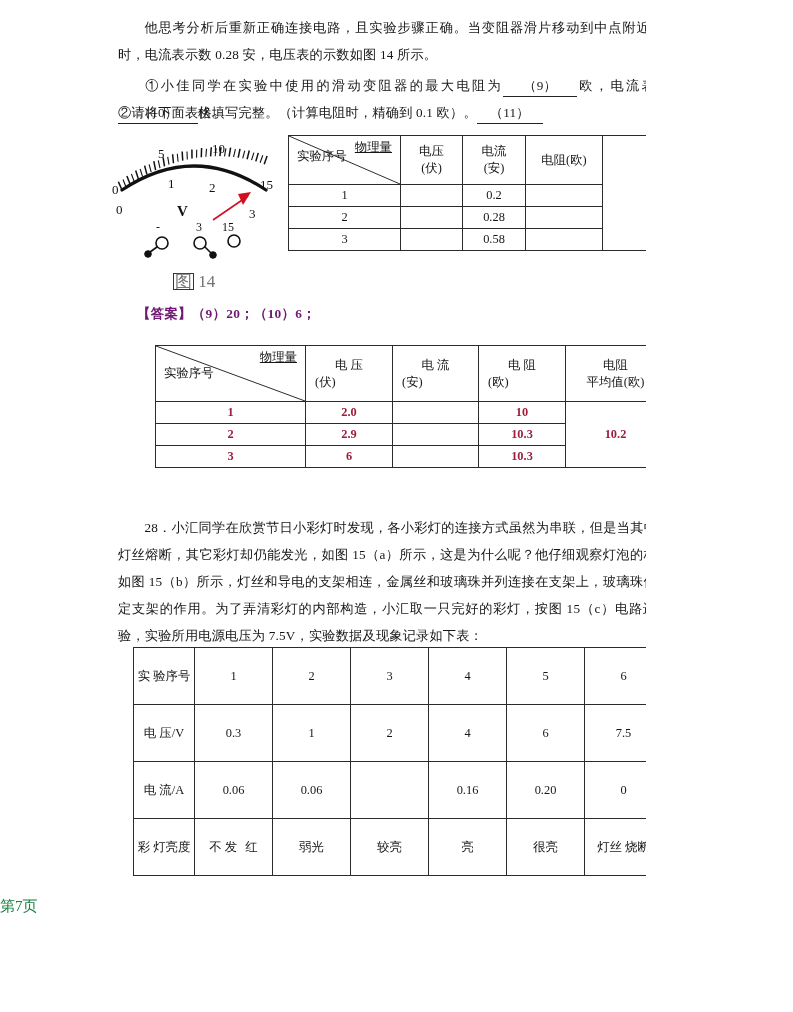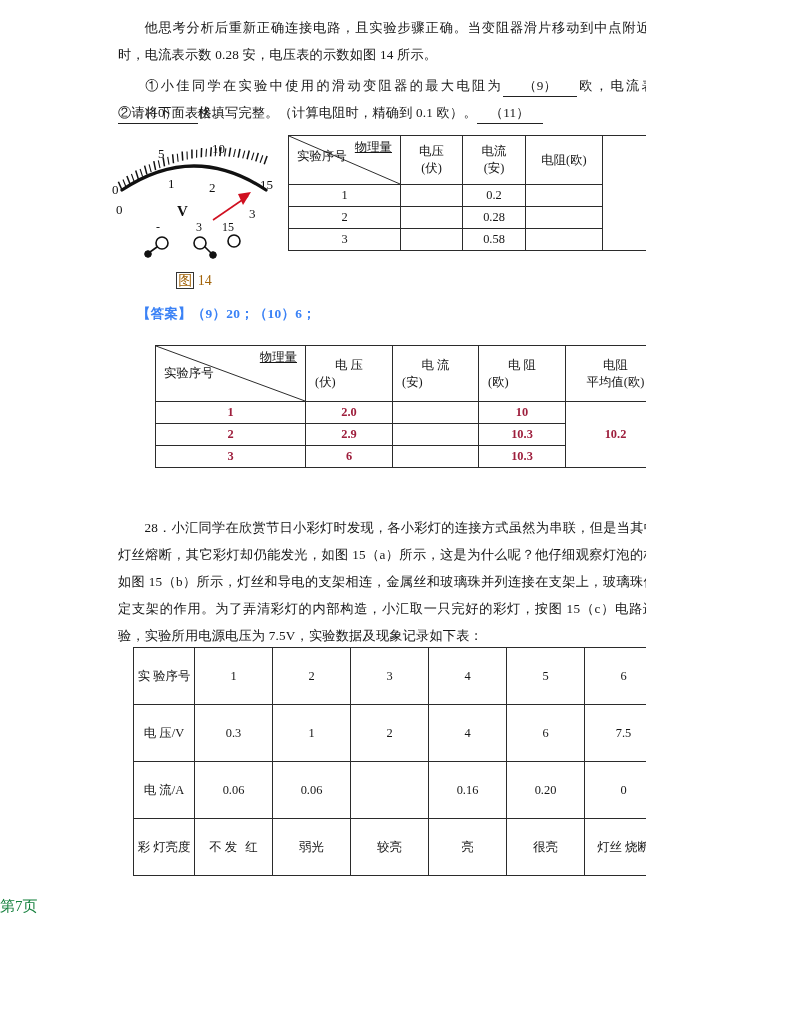--- a/index.html
+++ b/index.html
@@ -31,21 +31,21 @@
   }
   .blank.w1{min-width:70px;}
   .blank.w2{min-width:76px;}
   .blank.w3{min-width:62px;}
 
   
   .meter{position:absolute;left:108px;top:136px;width:172px;height:160px;}
   .meter svg{display:block;}
   .fig-cap{
     position:absolute;left:108px;top:272px;width:172px;
-    text-align:center;font-size:14px;color:#a16207;
+    text-align:center;font-size:17px;color:#737373;
   }
   .fig-cap .boxed{
     border:1px solid #333;padding:0 1px;display:inline-block;line-height:15px;
   }
 
   
   table.grid{
     position:absolute;
     border-collapse:collapse;
     font-size:12.4px;
@@ -80,21 +80,21 @@
   #table-answer td{font-weight:bold;}
   #table-answer td.hdr{font-weight:normal;color:#161616;}
   .ans{color:#9e1f3d;font-weight:bold;}
   
   #table-lamp{left:133px;top:647px;width:529px;}
   #table-lamp td{height:52px;}
   .two-line-lbl{line-height:21px;}
 
   .answer-head{
     position:absolute;left:137px;top:305px;
-    font-size:13.4px;font-weight:bold;color:#3b82f6;
+    font-size:13.4px;font-weight:bold;color:#701a75;
     letter-spacing:.3px;
   }
 
   .footer{
     position:absolute;left:0;top:897px;width:793px;
     text-align:left;font-size:15px;color:#15803d;
   }
 
   .cellpad-left{text-align:left;padding-left:5px;}
   .cellpad-right{text-align:right;padding-right:14px;}

